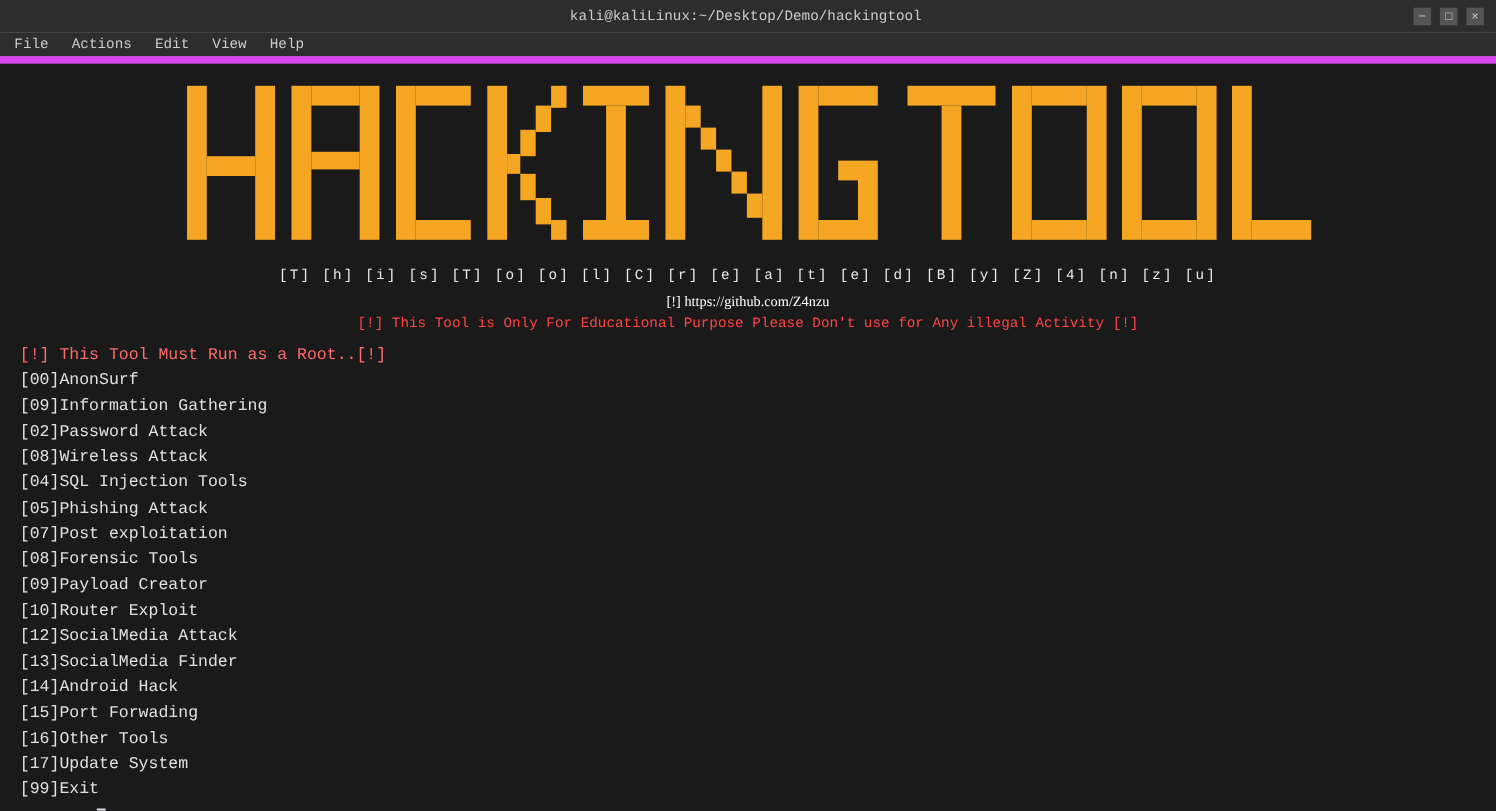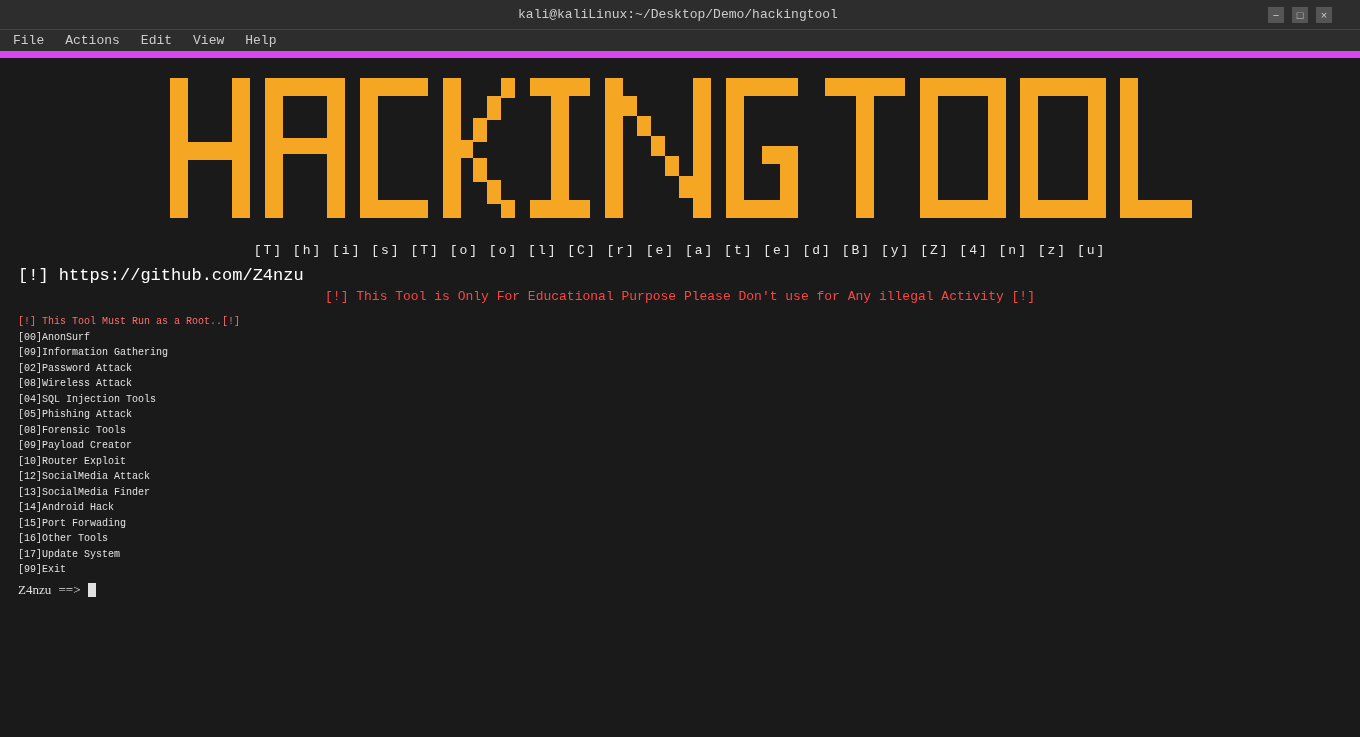--- a/index.html
+++ b/index.html
@@ -17,21 +17,21 @@
     }
 
     
     .title-bar {
       width: 100%;
       height: 30px;
       background: #2d2d2d;
       display: flex;
       align-items: center;
       justify-content: space-between;
-      padding: 0 28px;
+      padding: 0 11px;
       border-bottom: 1px solid #444;
     }
 
     .title-bar-title {
       color: #ccc;
       font-size: 13px;
       flex: 1;
       text-align: center;
     }
 
@@ -98,37 +98,37 @@
       color: #e8e8e8;
       font-size: 13px;
       text-align: center;
       letter-spacing: 2px;
       margin-bottom: 8px;
       font-family: 'Courier New', monospace;
     }
 
     .github-line {
       color: #ffffff;
-      font-size: 17px;
-      text-align: left;
+      font-size: 13px;
+      text-align: center;
       margin-bottom: 4px;
-      font-family: Liberation Mono, monospace;
+      font-family: Liberation Serif, serif;
     }
 
     .warning-line {
       color: #ff4444;
       font-size: 13px;
       text-align: center;
       margin-bottom: 10px;
       font-family: 'Courier New', monospace;
     }
 
     .menu-list {
       color: #e0e0e0;
-      font-size: 10px;
+      font-size: 15px;
       font-family: 'Courier New', monospace;
       line-height: 1.55;
     }
 
     .root-warning {
       color: #ff6b6b;
     }
 
     .prompt-line {
       color: #e0e0e0;
@@ -258,20 +258,21 @@
 
   <div class="menu-list">
     <div class="root-warning">[!] This Tool Must Run as a Root..[!]</div>
     <div id="menu-items-container">
         <div>[00]AnonSurf</div>
         <div>[09]Information Gathering</div>
         <div>[02]Password Attack</div>
         <div>[08]Wireless Attack</div>
         <div>[04]SQL Injection Tools</div>
         <div>[05]Phishing Attack</div>
+        <div>[07]Post exploitation</div>
         <div>[08]Forensic Tools</div>
         <div>[09]Payload Creator</div>
         <div>[10]Router Exploit</div>
         <div>[12]SocialMedia Attack</div>
         <div>[13]SocialMedia Finder</div>
         <div>[14]Android Hack</div>
         <div>[15]Port Forwading</div>
         <div>[16]Other Tools</div>
         <div>[17]Update System</div>
         <div>[99]Exit</div>

